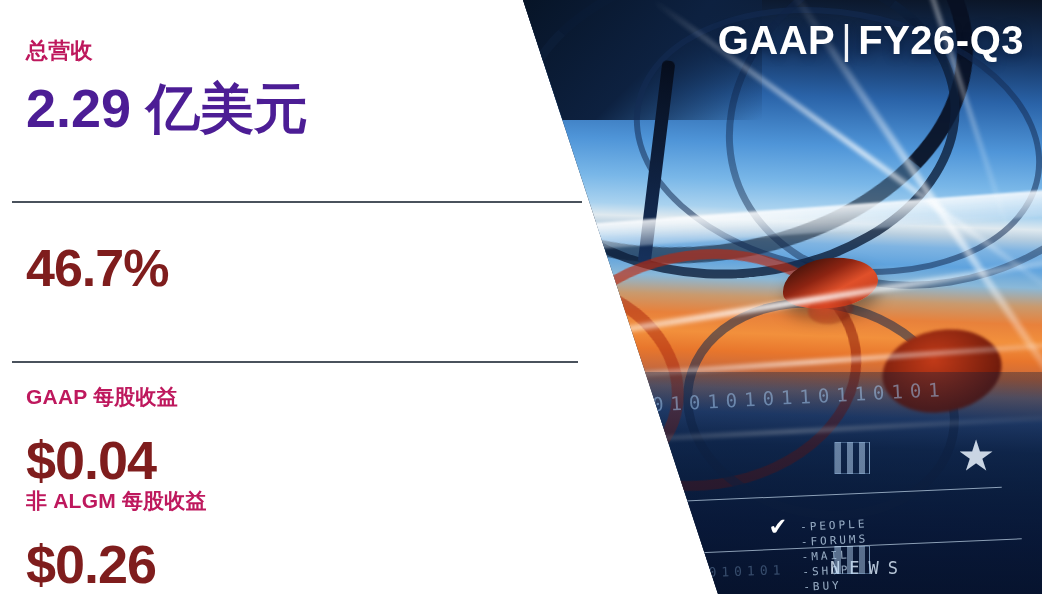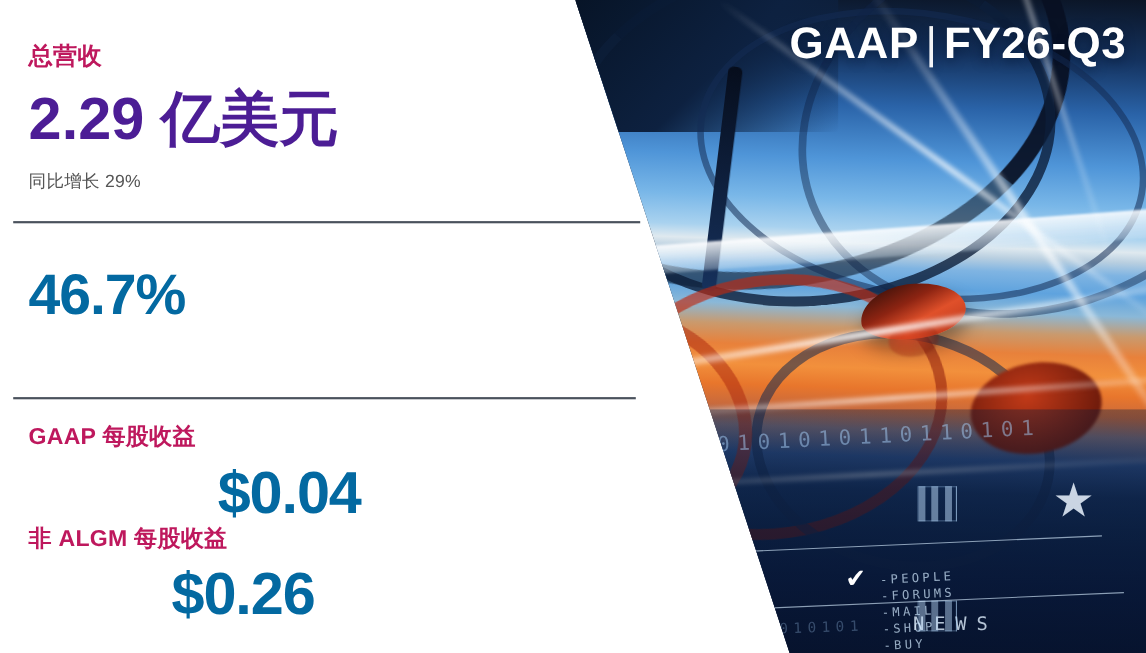--- a/index.html
+++ b/index.html
@@ -154,24 +154,24 @@
   .divider{position:absolute;left:12px;height:2px;background:#4a525c;}
   .div-1{top:201px;width:570px;}
   .div-2{top:361px;width:566px;}
 
   .row{position:absolute;left:26px;width:560px;display:flex;}
   .row-margin{top:222px;}
   .row-eps{top:383px;flex-direction:column;}
   .cell{width:302px;}
   .cell + .cell{width:260px;}
   .cell-value{
-    margin-top:20px;color:#0369a1;font-size:52px;font-weight:700;
+    margin-top:20px;color:#7f1d1d;font-size:52px;font-weight:700;
     letter-spacing:-1px;line-height:1;
   }
-  .row-eps .cell-value{margin-top:10px;font-size:54px;text-align:right;}
+  .row-eps .cell-value{margin-top:22px;font-size:54px;}
 
   .disclaimer{
     position:absolute;left:26px;top:533px;width:470px;
     color:#5a5a5a;font-size:13.5px;line-height:1.65;letter-spacing:.1px;
   }
 </style>
 </head>
 <body>
 
 <div class="slide">
@@ -236,21 +236,20 @@
 
   <div class="deck-title">
     <span>GAAP</span><span class="sep">|</span><span>FY26-Q3</span>
   </div>
 
   <div class="content">
 
     <div class="hero">
       <div class="kpi-label">总营收</div>
       <div class="hero-value">2.29 亿美元</div>
-      <div class="hero-sub">同比增长 29%</div>
     </div>
 
     <div class="divider div-1"></div>
 
     <div class="row row-margin">
       <div class="cell">
         <div class="cell-value">46.7%</div>
       </div>
     </div>
 

